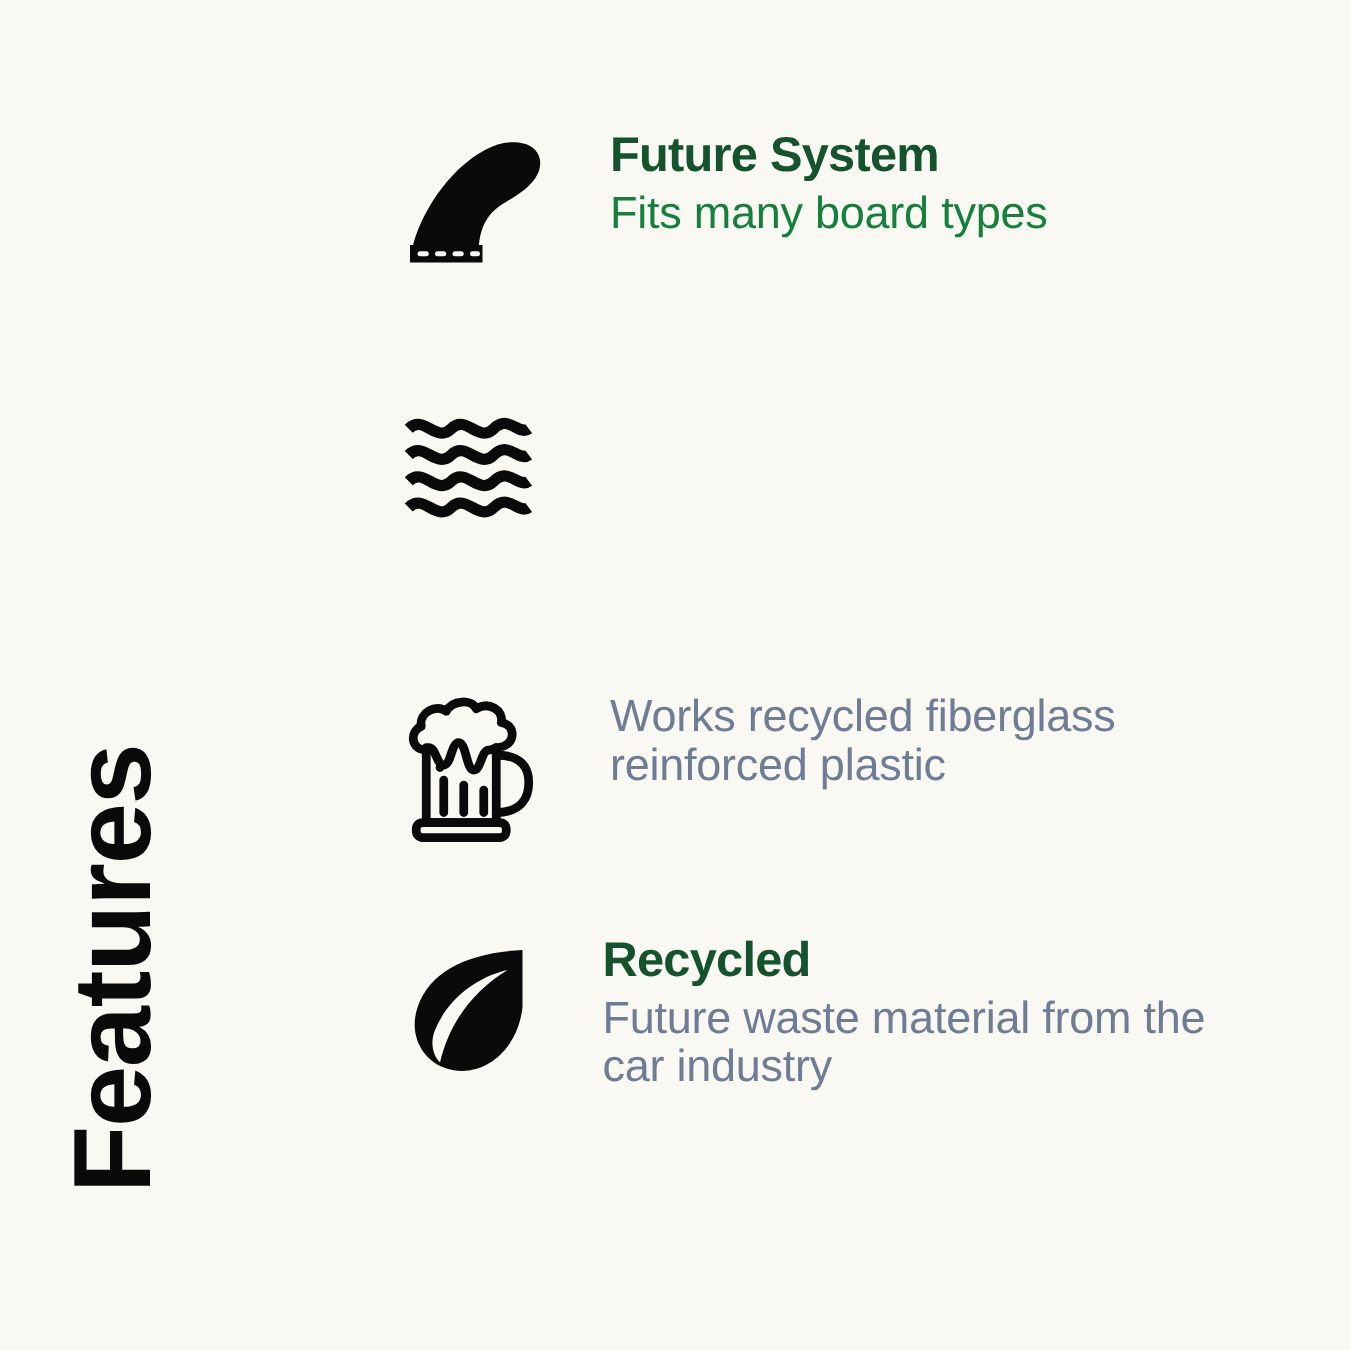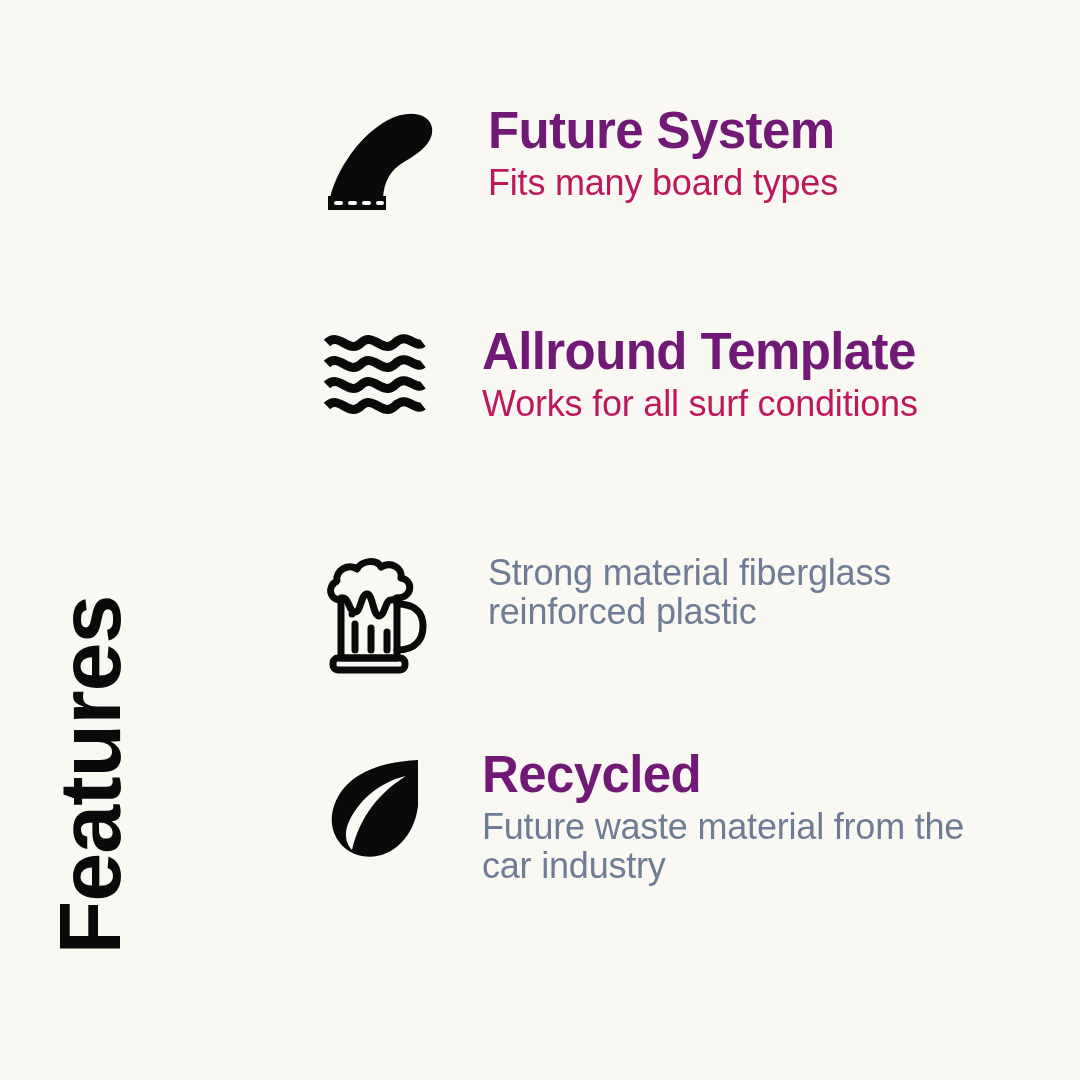--- a/index.html
+++ b/index.html
@@ -73,39 +73,39 @@
   }
   .icon-cell svg { display:block; }
 
   .text-cell {
     flex:1;
     padding-top:0px;
   }
 
   .feature-title {
     font-family:"Liberation Sans", sans-serif;
-    font-size:51px;
+    font-size:39px;
     font-weight:bold;
     line-height:1.06;
     letter-spacing:-0.6px;
-    color:#701a75;
+    color:#14532d;
     white-space:nowrap;
   }
 
   .feature-sub {
     font-family:"Liberation Sans", sans-serif;
     font-size:36px;
     font-weight:normal;
     line-height:1.08;
     letter-spacing:-0.2px;
     margin-top:6px;
     max-width:530px;
   }
 
-  .sub-green { color:#be185d; }
+  .sub-green { color:#15803d; }
   .sub-blue  { color:#6f7c96; }
 
   
   .feature-row[data-row="0"] .text-cell { margin-left:38px; }
   .feature-row[data-row="1"] .text-cell { margin-left:32px; }
   .feature-row[data-row="2"] .text-cell { margin-left:38px; }
   .feature-row[data-row="3"] .text-cell { margin-left:32px; }
 
   .feature-row[data-row="2"] .feature-sub,
   .feature-row[data-row="3"] .feature-sub { max-width:520px; white-space:pre-line; }
@@ -140,24 +140,20 @@
     <div class="icon-cell">
       <svg width="104" height="90" viewBox="0 0 104 90" aria-hidden="true">
         <g fill="none" stroke="#0a0a0a" stroke-width="9" stroke-linecap="butt">
           <path d="M4 12 C 16 0, 26 24, 38 12 C 50 0, 60 24, 72 12 C 84 0, 92 18, 100 12"></path>
           <path d="M4 33 C 16 21, 26 45, 38 33 C 50 21, 60 45, 72 33 C 84 21, 92 39, 100 33"></path>
           <path d="M4 54 C 16 42, 26 66, 38 54 C 50 42, 60 66, 72 54 C 84 42, 92 60, 100 54"></path>
           <path d="M4 75 C 16 63, 26 87, 38 75 C 50 63, 60 87, 72 75 C 84 63, 92 81, 100 75"></path>
         </g>
       </svg>
     </div>
-    <div class="text-cell">
-      <div class="feature-title">Allround Template</div>
-      <div class="feature-sub sub-green">Works for all surf conditions</div>
-    </div>
   </div>
 
   <div class="feature-row" data-row="2">
     <div class="icon-cell">
       <svg width="112" height="124" viewBox="0 0 112 124" aria-hidden="true">
         <g fill="none" stroke="#0a0a0a" stroke-width="7" stroke-linejoin="round" stroke-linecap="round">
 
           <path d="M78 50 C 100 50, 104 62, 104 72 C 104 84, 98 96, 78 96"></path>
 
           <path d="M22 44 L22 104 L78 104 L78 44"></path>
@@ -171,21 +167,21 @@
                    C 54 40, 54 62, 60 62 C 66 62, 66 46, 72 46 C 76 46, 77 44, 78 44"></path>
 
           <path d="M36 70 L36 96"></path>
           <path d="M52 74 L52 96"></path>
           <path d="M68 78 L68 96"></path>
         </g>
         <circle cx="33" cy="60" r="3.5" fill="#0a0a0a"></circle>
       </svg>
     </div>
     <div class="text-cell">
-      <div class="feature-sub sub-blue">Strong material fiberglass
+      <div class="feature-sub sub-blue">Works recycled fiberglass
 reinforced plastic</div>
     </div>
   </div>
 
   <div class="feature-row" data-row="3">
     <div class="icon-cell">
       <svg width="106" height="108" viewBox="0 0 106 108" aria-hidden="true">
         <path d="M96 6 C 54 8, 22 22, 12 52 C 4 76, 18 98, 40 102
                  C 66 107, 92 86, 96 52 Z" fill="#0a0a0a"></path>
         <path d="M84 22 C 58 38, 38 62, 30 96 C 24 90, 22 80, 26 70

